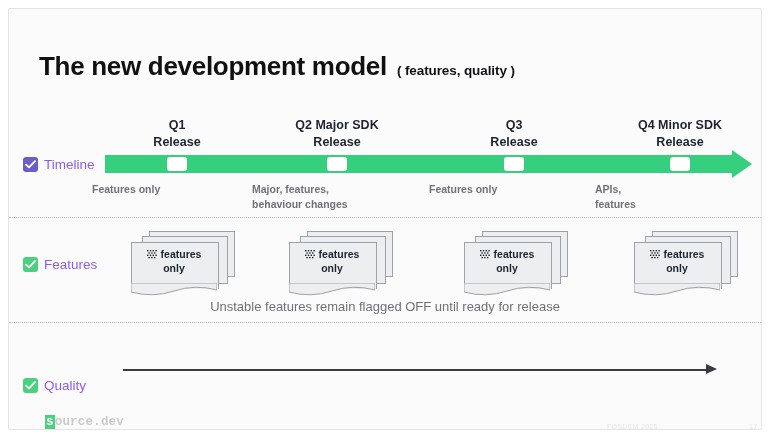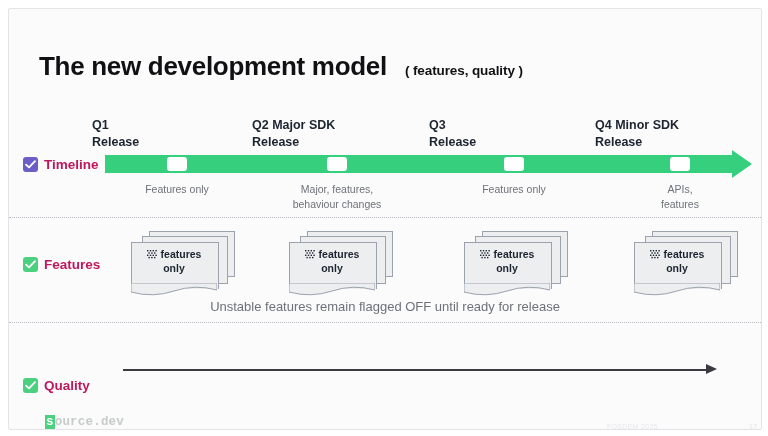--- a/index.html
+++ b/index.html
@@ -37,21 +37,21 @@
   .title-main {
     font-size: 26px;
     font-weight: bold;
     color: #111114;
     letter-spacing: -0.3px;
   }
   .title-sub {
     font-size: 13.5px;
     font-weight: bold;
     color: #111114;
-    margin-left: 18px;
+    margin-left: 10px;
     letter-spacing: -0.1px;
   }
 
   
   .row-label {
     position: absolute;
     display: flex;
     align-items: center;
     gap: 6px;
   }
@@ -60,22 +60,22 @@
     height: 15px;
     border-radius: 3px;
     position: relative;
     flex: 0 0 auto;
   }
   .cbx svg { position: absolute; left: 2px; top: 3px; }
   .cbx-purple { background: #6b5fc7; }
   .cbx-green  { background: #4ad07e; }
   .row-label-text {
     font-size: 13.5px;
-    font-weight: bold;
-    color: #be185d;
+    font-weight: normal;
+    color: #8b5cf6;
   }
 
   
   .tl-bar {
     position: absolute;
     left: 96px;
     top: 146px;
     width: 628px;
     height: 18px;
     background: #35cf7d;
@@ -94,33 +94,34 @@
     top: 148px;
     width: 20px;
     height: 14px;
     background: #ffffff;
     border-radius: 3px;
   }
   .tl-head {
     position: absolute;
     top: 108px;
     width: 170px;
+    text-align: center;
     font-size: 12.5px;
     font-weight: bold;
     color: #1c2430;
     line-height: 1.35;
   }
   .tl-note {
     position: absolute;
     top: 173px;
     width: 170px;
-    text-align: center;
     font-size: 10.5px;
     color: #6f7178;
     line-height: 1.4;
+    font-weight: bold;
   }
 
   
   .divider {
     position: absolute;
     left: 0;
     width: 752px;
     height: 0;
     border-top: 1.5px dotted #b9bac2;
   }

